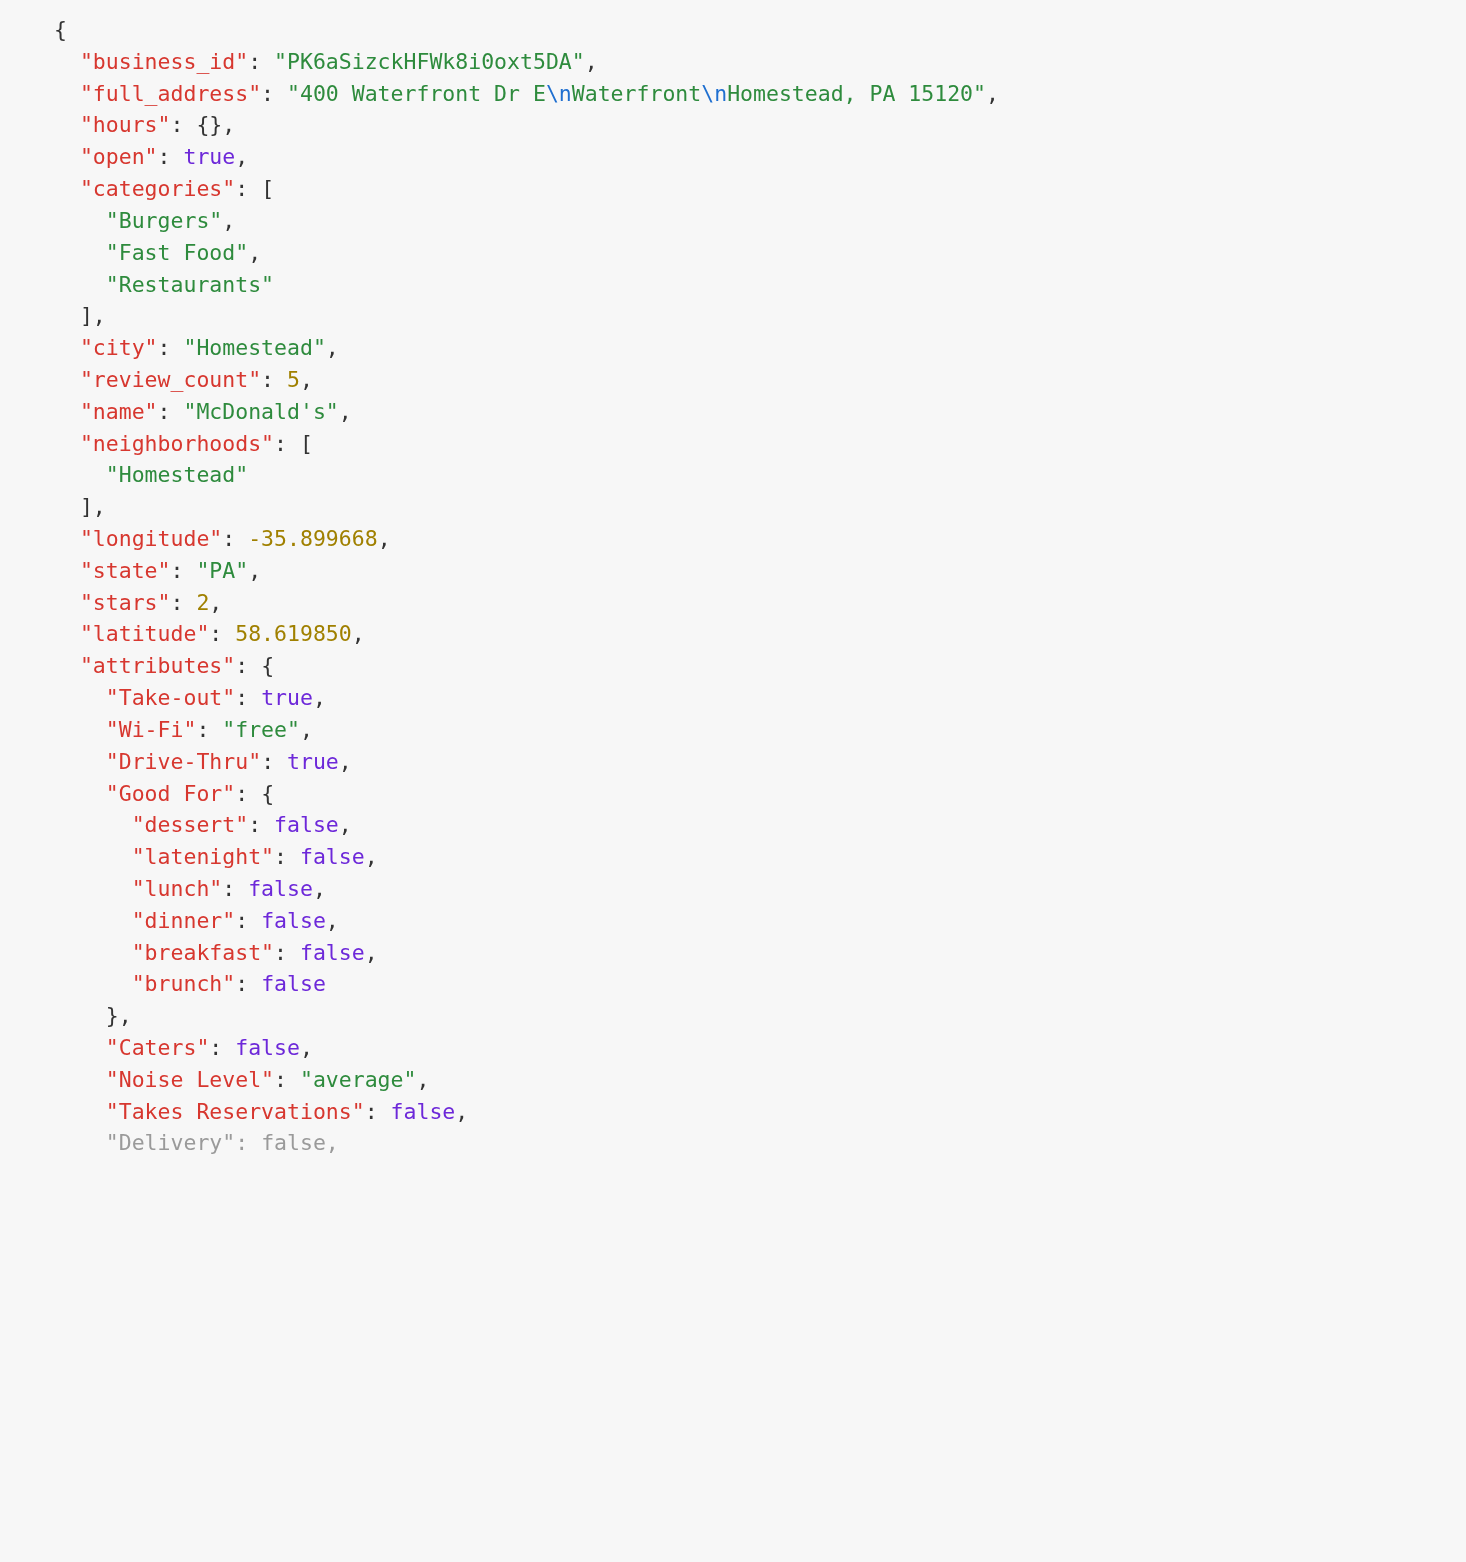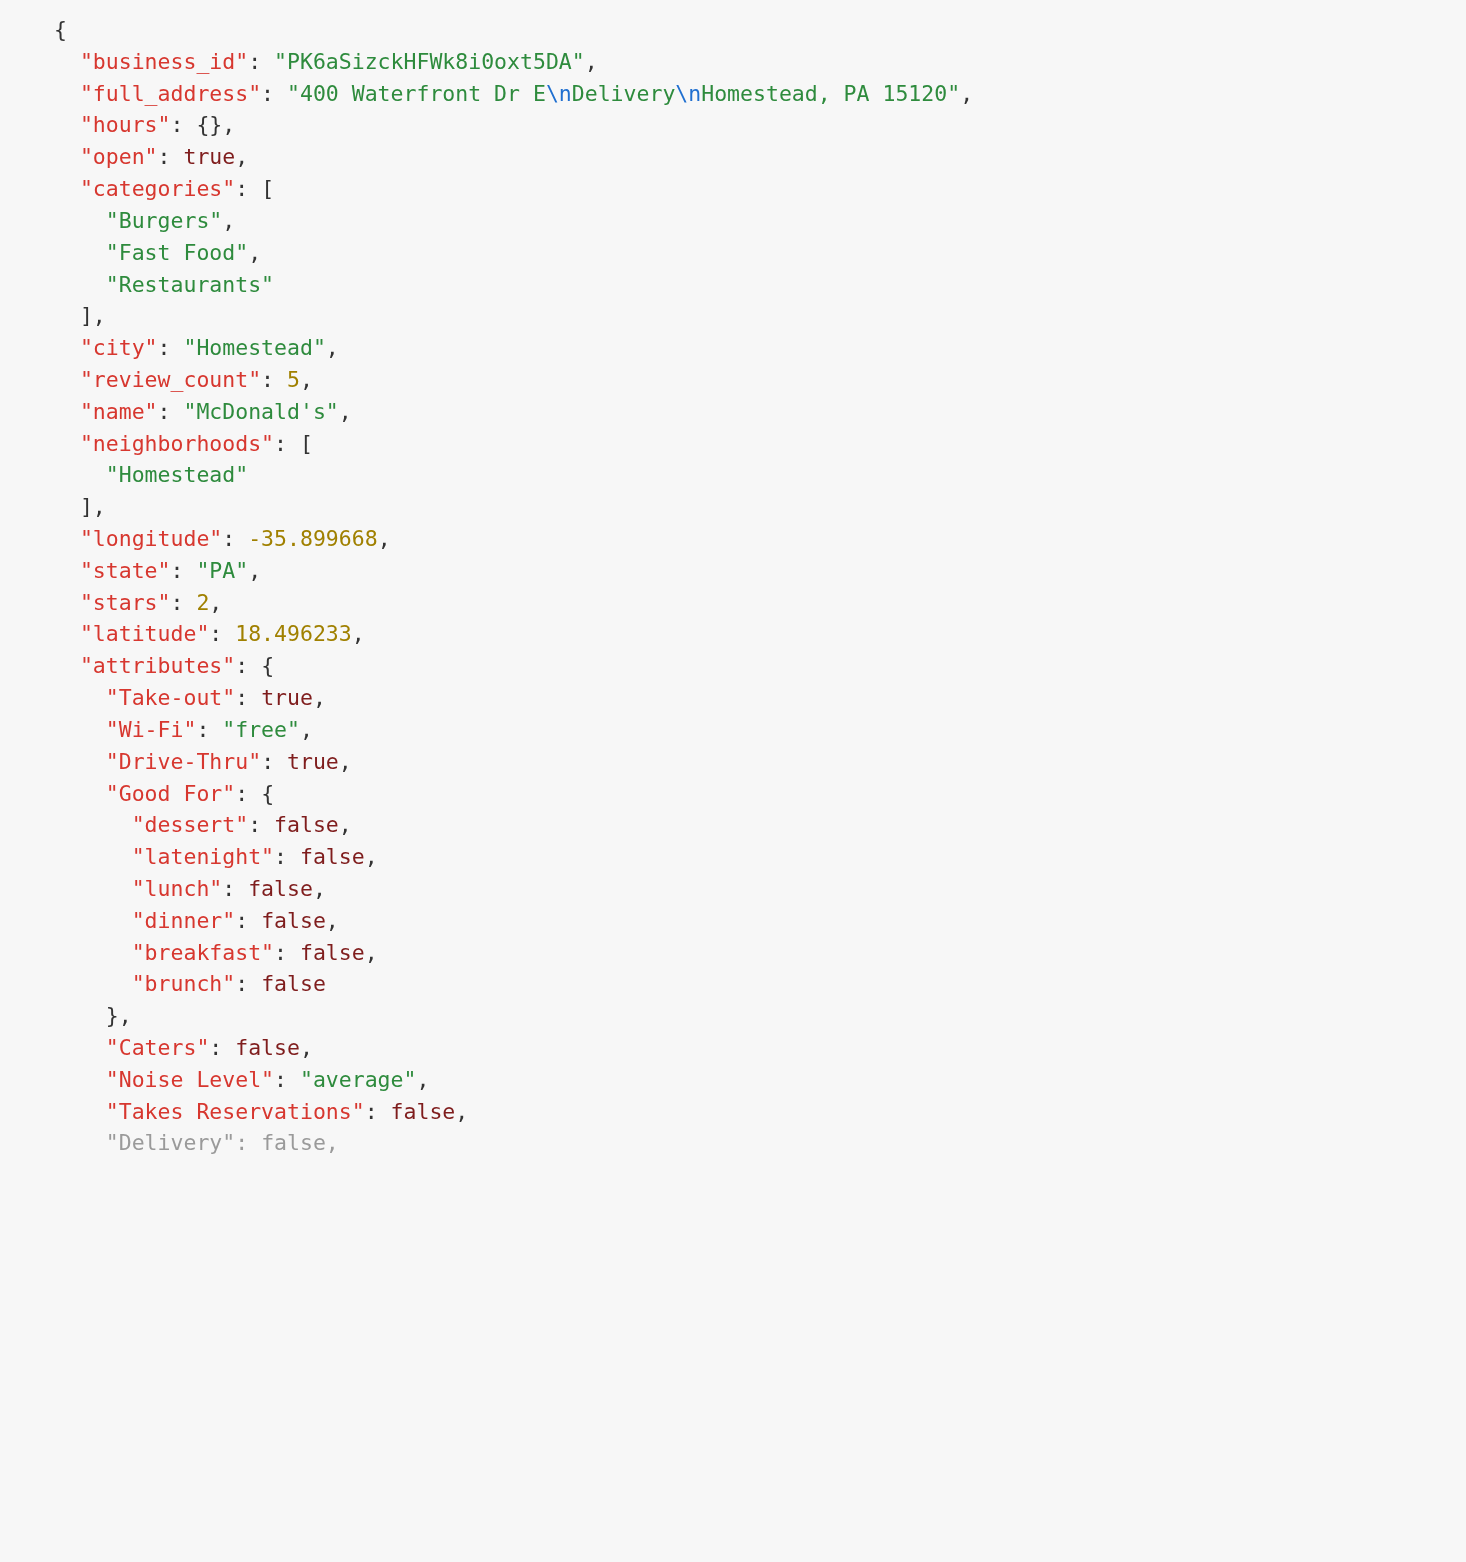--- a/index.html
+++ b/index.html
@@ -15,47 +15,47 @@
   pre.code {
     margin: 0;
     padding: 14px 10px 0 54px;
     white-space: pre;
     font-family: inherit;
   }
   .p  { color: #333333; }          
   .k  { color: #d7372f; }          
   .s  { color: #2e8b3d; }          
   .n  { color: #a08000; }          
-  .b  { color: #7f1d1d; }          
+  .b  { color: #6d28d9; }          
   .e  { color: #1f6fd0; }          
   .fade { color: #9a9a9a; }
 </style>
 </head>
 <body>
 
 <pre class="code" id="code-output"><span class="p">{</span>
   <span class="k">"business_id"</span><span class="p">: </span><span class="s">"PK6aSizckHFWk8i0oxt5DA"</span><span class="p">,</span>
-  <span class="k">"full_address"</span><span class="p">: </span><span class="s">"400 Waterfront Dr E</span><span class="e">\n</span><span class="s">Delivery</span><span class="e">\n</span><span class="s">Homestead, PA 15120"</span><span class="p">,</span>
+  <span class="k">"full_address"</span><span class="p">: </span><span class="s">"400 Waterfront Dr E</span><span class="e">\n</span><span class="s">Waterfront</span><span class="e">\n</span><span class="s">Homestead, PA 15120"</span><span class="p">,</span>
   <span class="k">"hours"</span><span class="p">: </span><span class="p">{}</span><span class="p">,</span>
   <span class="k">"open"</span><span class="p">: </span><span class="b">true</span><span class="p">,</span>
   <span class="k">"categories"</span><span class="p">: </span><span class="p">[</span>
     <span class="s">"Burgers"</span><span class="p">,</span>
     <span class="s">"Fast Food"</span><span class="p">,</span>
     <span class="s">"Restaurants"</span>
   <span class="p">]</span><span class="p">,</span>
   <span class="k">"city"</span><span class="p">: </span><span class="s">"Homestead"</span><span class="p">,</span>
   <span class="k">"review_count"</span><span class="p">: </span><span class="n">5</span><span class="p">,</span>
   <span class="k">"name"</span><span class="p">: </span><span class="s">"McDonald's"</span><span class="p">,</span>
   <span class="k">"neighborhoods"</span><span class="p">: </span><span class="p">[</span>
     <span class="s">"Homestead"</span>
   <span class="p">]</span><span class="p">,</span>
   <span class="k">"longitude"</span><span class="p">: </span><span class="n">-35.899668</span><span class="p">,</span>
   <span class="k">"state"</span><span class="p">: </span><span class="s">"PA"</span><span class="p">,</span>
   <span class="k">"stars"</span><span class="p">: </span><span class="n">2</span><span class="p">,</span>
-  <span class="k">"latitude"</span><span class="p">: </span><span class="n">18.496233</span><span class="p">,</span>
+  <span class="k">"latitude"</span><span class="p">: </span><span class="n">58.619850</span><span class="p">,</span>
   <span class="k">"attributes"</span><span class="p">: </span><span class="p">{</span>
     <span class="k">"Take-out"</span><span class="p">: </span><span class="b">true</span><span class="p">,</span>
     <span class="k">"Wi-Fi"</span><span class="p">: </span><span class="s">"free"</span><span class="p">,</span>
     <span class="k">"Drive-Thru"</span><span class="p">: </span><span class="b">true</span><span class="p">,</span>
     <span class="k">"Good For"</span><span class="p">: </span><span class="p">{</span>
       <span class="k">"dessert"</span><span class="p">: </span><span class="b">false</span><span class="p">,</span>
       <span class="k">"latenight"</span><span class="p">: </span><span class="b">false</span><span class="p">,</span>
       <span class="k">"lunch"</span><span class="p">: </span><span class="b">false</span><span class="p">,</span>
       <span class="k">"dinner"</span><span class="p">: </span><span class="b">false</span><span class="p">,</span>
       <span class="k">"breakfast"</span><span class="p">: </span><span class="b">false</span><span class="p">,</span>

